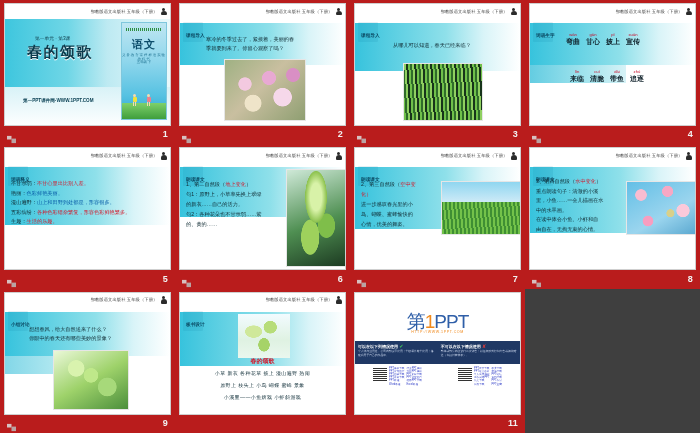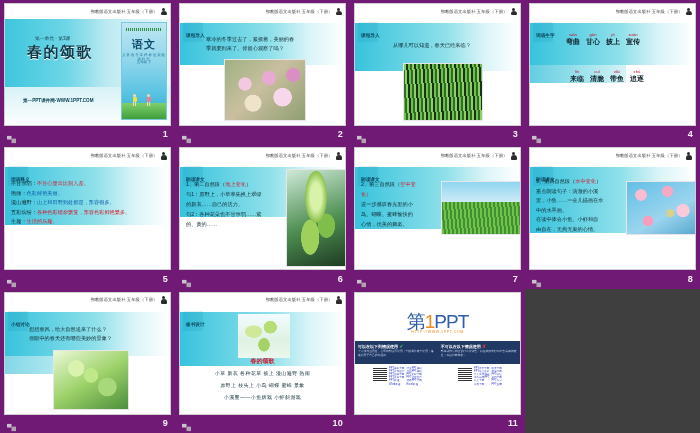--- a/index.html
+++ b/index.html
@@ -1,18 +1,18 @@
 <!DOCTYPE html>
 <html><head>
 <meta charset="utf-8">
 <style>
   html,body{margin:0;padding:0;background:#3b3b3b;}
   body{width:700px;height:433px;overflow:hidden;font-family:"Liberation Sans","DejaVu Sans",sans-serif;}
   .grid{display:grid;grid-template-columns:repeat(4,175px);grid-template-rows:repeat(3,144.3px);width:700px;height:433px;}
-  .cell{position:relative;box-sizing:border-box;padding:3px 4px 0 4px;background:#701a75;}
+  .cell{position:relative;box-sizing:border-box;padding:3px 4px 0 4px;background:#b91c1c;}
   .slide{position:relative;width:167px;height:123px;background:#fff;box-sizing:border-box;border:1px solid #cfcfcf;overflow:hidden;}
   .footer{position:absolute;left:4px;bottom:2px;width:167px;height:16px;display:flex;align-items:center;justify-content:space-between;padding:0 3px;box-sizing:border-box;}
   .fico{width:9px;height:9px;opacity:.85;}
   .pgnum{color:#f2f2f2;font-size:9px;font-weight:bold;letter-spacing:.3px;}
   
   .sl-head{position:absolute;top:0;left:0;right:0;height:15px;background:#fff;display:flex;align-items:center;justify-content:flex-end;padding-right:3px;box-sizing:border-box;}
   .pub{font-size:3.4px;color:#444;letter-spacing:.1px;white-space:nowrap;transform:scale(1.25);transform-origin:right center;}
   .person{width:7px;height:8px;margin-left:3px;position:relative;}
   .person:before{content:"";position:absolute;left:2px;top:0;width:3px;height:3px;border-radius:50%;background:#2b2b2b;}
   .person:after{content:"";position:absolute;left:0.5px;top:3.3px;width:6px;height:4.5px;border-radius:3px 3px 1px 1px;background:#2b2b2b;}
@@ -424,29 +424,20 @@
       <div class="body-area">
         <div class="band" style="top:4px;height:54px;"></div>
         <div class="tagbox"><span class="tag">板书设计</span></div>
         <div class="photo ph-branch" style="left:58px;top:6px;width:52px;height:44px;border:none;"></div>
         <div class="s10-title" style="left:0;right:0;top:49px;text-align:center;">春的颂歌</div>
         <div class="s10-line" style="top:62px;">小草  新衣  各种花草  披上  漫山遍野  热闹</div>
         <div class="s10-line" style="top:74px;">原野上  枝头上  小鸟  蝴蝶  蜜蜂  景象</div>
         <div class="s10-line" style="top:86px;">小溪里——小鱼嬉戏  小虾斜游戏</div>
       </div>
     </div>
-    <div class="footer">
-      <span class="fico">
-        <svg viewBox="0 0 10 10" width="9" height="9">
-            <rect x="0" y="1" width="5" height="4" fill="#ddd"></rect>
-            <rect x="5" y="4" width="5" height="5" fill="#bbb"></rect>
-          </svg>
-      </span>
-      <span class="pgnum">10</span>
-    </div>
   </div>
 
   <div class="cell">
     <div class="slide">
       <div class="s11-white">
         <div class="s11-logo">
           <span>第</span><em>1</em><span>PPT</span>
         </div>
         <div class="s11-url">HTTP://WWW.1PPT.COM</div>
         <div class="s11-bar"></div>

